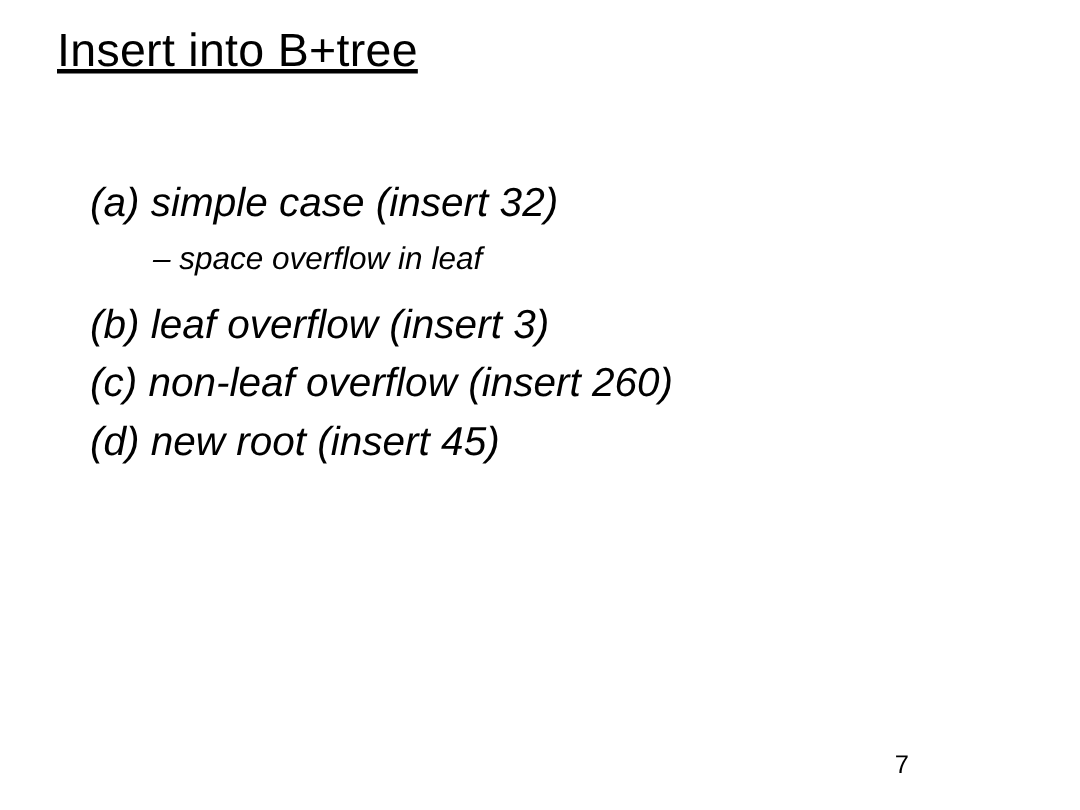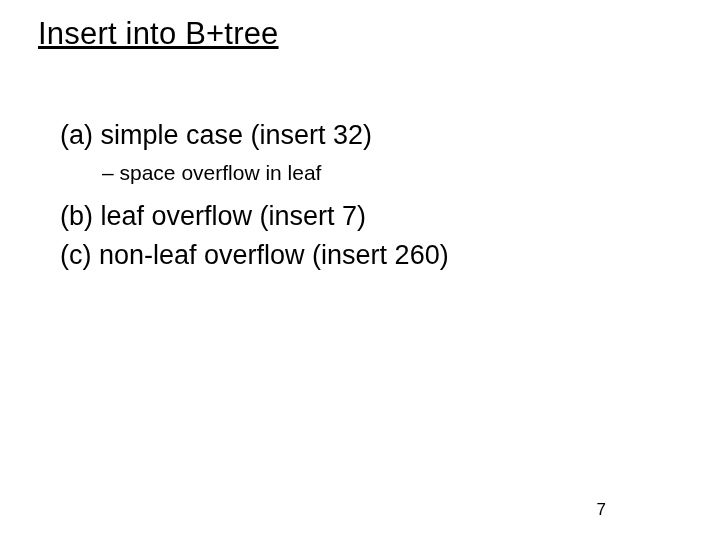--- a/index.html
+++ b/index.html
@@ -25,20 +25,21 @@
     top: 16px;
     font-size: 31px;
     text-decoration: underline;
     letter-spacing: 0.2px;
   }
   .body {
     position: absolute;
     left: 60px;
     top: 118px;
     width: 600px;
+    font-style: italic;
   }
   .item {
     font-size: 27px;
     line-height: 1.3;
     margin-bottom: 4px;
   }
   .sub {
     font-size: 21px;
     margin: 8px 0 14px 42px;
   }
@@ -55,22 +56,23 @@
 <div class="slide">
 
   <div class="title">Insert into B+tree</div>
 
   <div class="body">
 
     <div class="item">(a) simple case (insert 32)</div>
 
     <div class="sub">–  space overflow in leaf</div>
 
-    <div class="item">(b) leaf overflow (insert 7)</div>
+    <div class="item">(b) leaf overflow (insert 3)</div>
 
     <div class="item">(c) non-leaf overflow (insert 260)</div>
 
+    <div class="item">(d) new root (insert 45)</div>
 
   </div>
 
   <div class="page-number">7</div>
 
 </div>
 
 </body></html>

